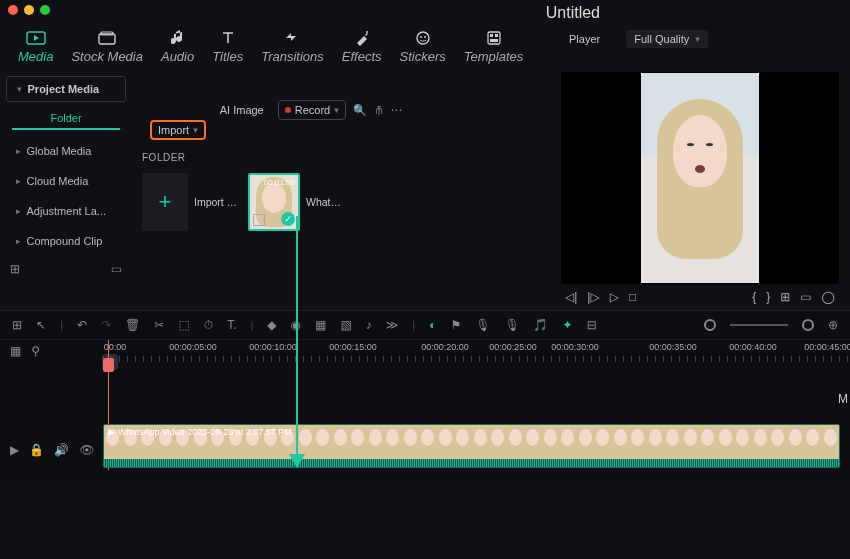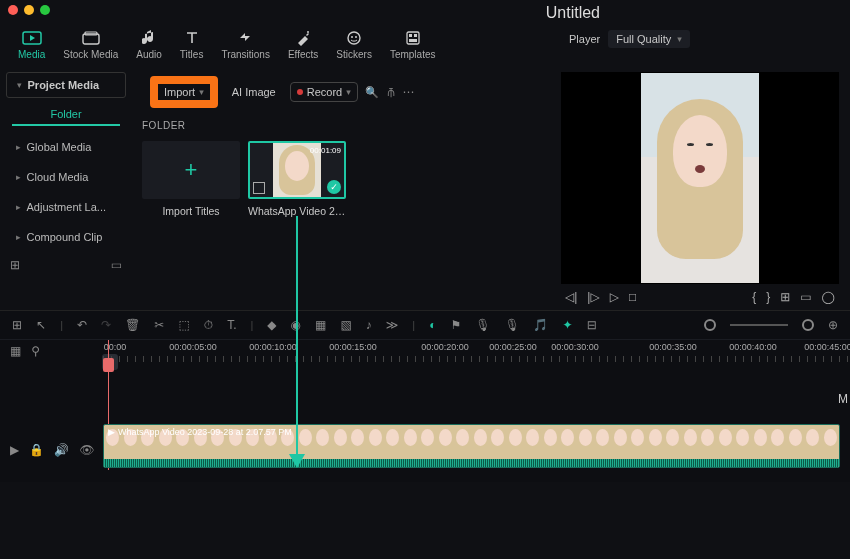--- a/index.html
+++ b/index.html
@@ -5,48 +5,48 @@
 * { margin:0; padding:0; box-sizing:border-box; font-family:-apple-system,"Segoe UI",sans-serif; }
 body { background:#0f1014; color:#c8c8c8; width:850px; height:559px; overflow:hidden; font-size:11px; position:relative; }
 .window-ctrl { display:flex; gap:6px; padding:5px 8px; }
 .dot{width:10px;height:10px;border-radius:50%;} .red{background:#ff5f57;} .yel{background:#febc2e;} .grn{background:#28c840;}
 .topbar{display:flex;height:24px;}
 .titlebar{color:#ddd;font-size:16px;padding-top:4px;}
 .tabs{display:flex;gap:18px;padding:6px 18px 10px 18px;}
 .tab{display:flex;flex-direction:column;align-items:center;gap:3px;color:#aaa;cursor:pointer;}
 .tab.active{color:#23c9a6;}
 .tab-icon{width:20px;height:16px;display:flex;align-items:center;justify-content:center;}
-.tab-label{font-size:10px;}
+.tab-label{font-size:13px;font-style:italic;}
 .split{display:flex;}
 .left{width:555px;}
 .right{width:290px;padding:0 6px;}
-.player-bar{display:flex;align-items:center;gap:8px;padding:6px 8px;}
+.player-bar{display:flex;align-items:center;gap:26px;padding:6px 8px;}
 .quality-sel{display:flex;align-items:center;gap:6px;background:#1c1e24;border-radius:3px;padding:3px 8px;}
 .preview{width:278px;height:212px;background:#000;margin-top:18px;position:relative;display:flex;align-items:center;justify-content:center;}
 .person{width:118px;height:210px;background:linear-gradient(#e6e3e0,#e6e3e0);position:relative;}
 .face{position:absolute;top:42px;left:32px;width:54px;height:72px;background:#f3d9c9;border-radius:50% 50% 45% 45%;}
 .hijab{position:absolute;top:26px;left:16px;width:86px;height:160px;background:#d8c49a;border-radius:60px 60px 40px 40px;}
 .window-bg{position:absolute;top:0;left:0;width:100%;height:84px;background:#d8e2e6;}
 .eye{position:absolute;width:7px;height:3px;background:#333;border-radius:50%;top:28px;} .eye.l{left:14px;} .eye.r{right:14px;}
 .mouth{position:absolute;width:10px;height:8px;background:#7a3b3b;border-radius:50%;top:50px;left:22px;}
 .tool-row{display:flex;align-items:center;gap:8px;padding:6px 10px 6px 8px;}
 .pill{border:1px solid #444;border-radius:4px;padding:3px 6px;font-size:11px;display:flex;align-items:center;gap:4px;color:#c8c8c8;}
-.pill.hl{border:8px solid #f97316;color:#c8c8c8;padding:2px 6px;}
+.pill.hl{border:2px solid #f97316;color:#c8c8c8;padding:2px 6px;margin-top:40px;}
 .rec-dot{width:6px;height:6px;border-radius:50%;background:#d63b3b;}
 .search{flex:1;background:transparent;border:none;color:#aaa;outline:none;padding:2px 4px;}
 .sidebar{width:132px;display:flex;flex-direction:column;}
 .proj{display:flex;align-items:center;gap:6px;padding:6px 10px;border:1px solid #333;margin:2px 6px 6px 6px;border-radius:3px;}
 .folder-lbl{color:#23c9a6;text-align:center;padding:4px 0;border-bottom:2px solid #23c9a6;margin:0 12px 6px 12px;}
 .side-item{display:flex;align-items:center;gap:6px;padding:9px 10px;color:#bbb;margin:0 6px;border-radius:3px;}
 .chev{color:#777;font-size:9px;}
 .panel{flex:1;padding:0 10px;}
 .content{display:flex;}
 .folder-hdr{font-size:10px;letter-spacing:.5px;color:#aaa;padding:6px 0 10px 0;}
 .media-grid{display:flex;gap:8px;}
-.media-tile{width:98px;display:flex;flex-direction:column;align-items:center;gap:6px;justify-content:space-between;}
+.media-tile{width:98px;display:flex;flex-direction:row;align-items:center;gap:6px;justify-content:space-between;}
 .thumb{width:98px;height:58px;background:#1a1c22;display:flex;align-items:center;justify-content:center;border-radius:2px;position:relative;}
 .thumb.selected{border:2px solid #1fc7a4;}
 .plus{color:#1fc7a4;font-size:22px;font-weight:300;}
 .tile-cap{font-size:10.5px;text-align:center;white-space:nowrap;overflow:hidden;text-overflow:ellipsis;width:100%;}
 .badge-time{position:absolute;top:3px;right:3px;font-size:8px;color:#fff;}
 .badge-ok{position:absolute;bottom:3px;right:3px;width:14px;height:14px;background:#1fc7a4;border-radius:50%;display:flex;align-items:center;justify-content:center;color:#fff;font-size:9px;}
 .badge-ico{position:absolute;bottom:3px;left:3px;width:12px;height:12px;border:1px solid #aaa;}
 .mini-person{width:48px;height:54px;background:#e6e0d5;position:relative;overflow:hidden;}
 .mini-face{position:absolute;top:8px;left:12px;width:24px;height:30px;background:#f3d9c9;border-radius:50%;}
 .mini-hj{position:absolute;top:2px;left:6px;width:36px;height:50px;background:#d8c49a;border-radius:30px 30px 20px 20px;}

